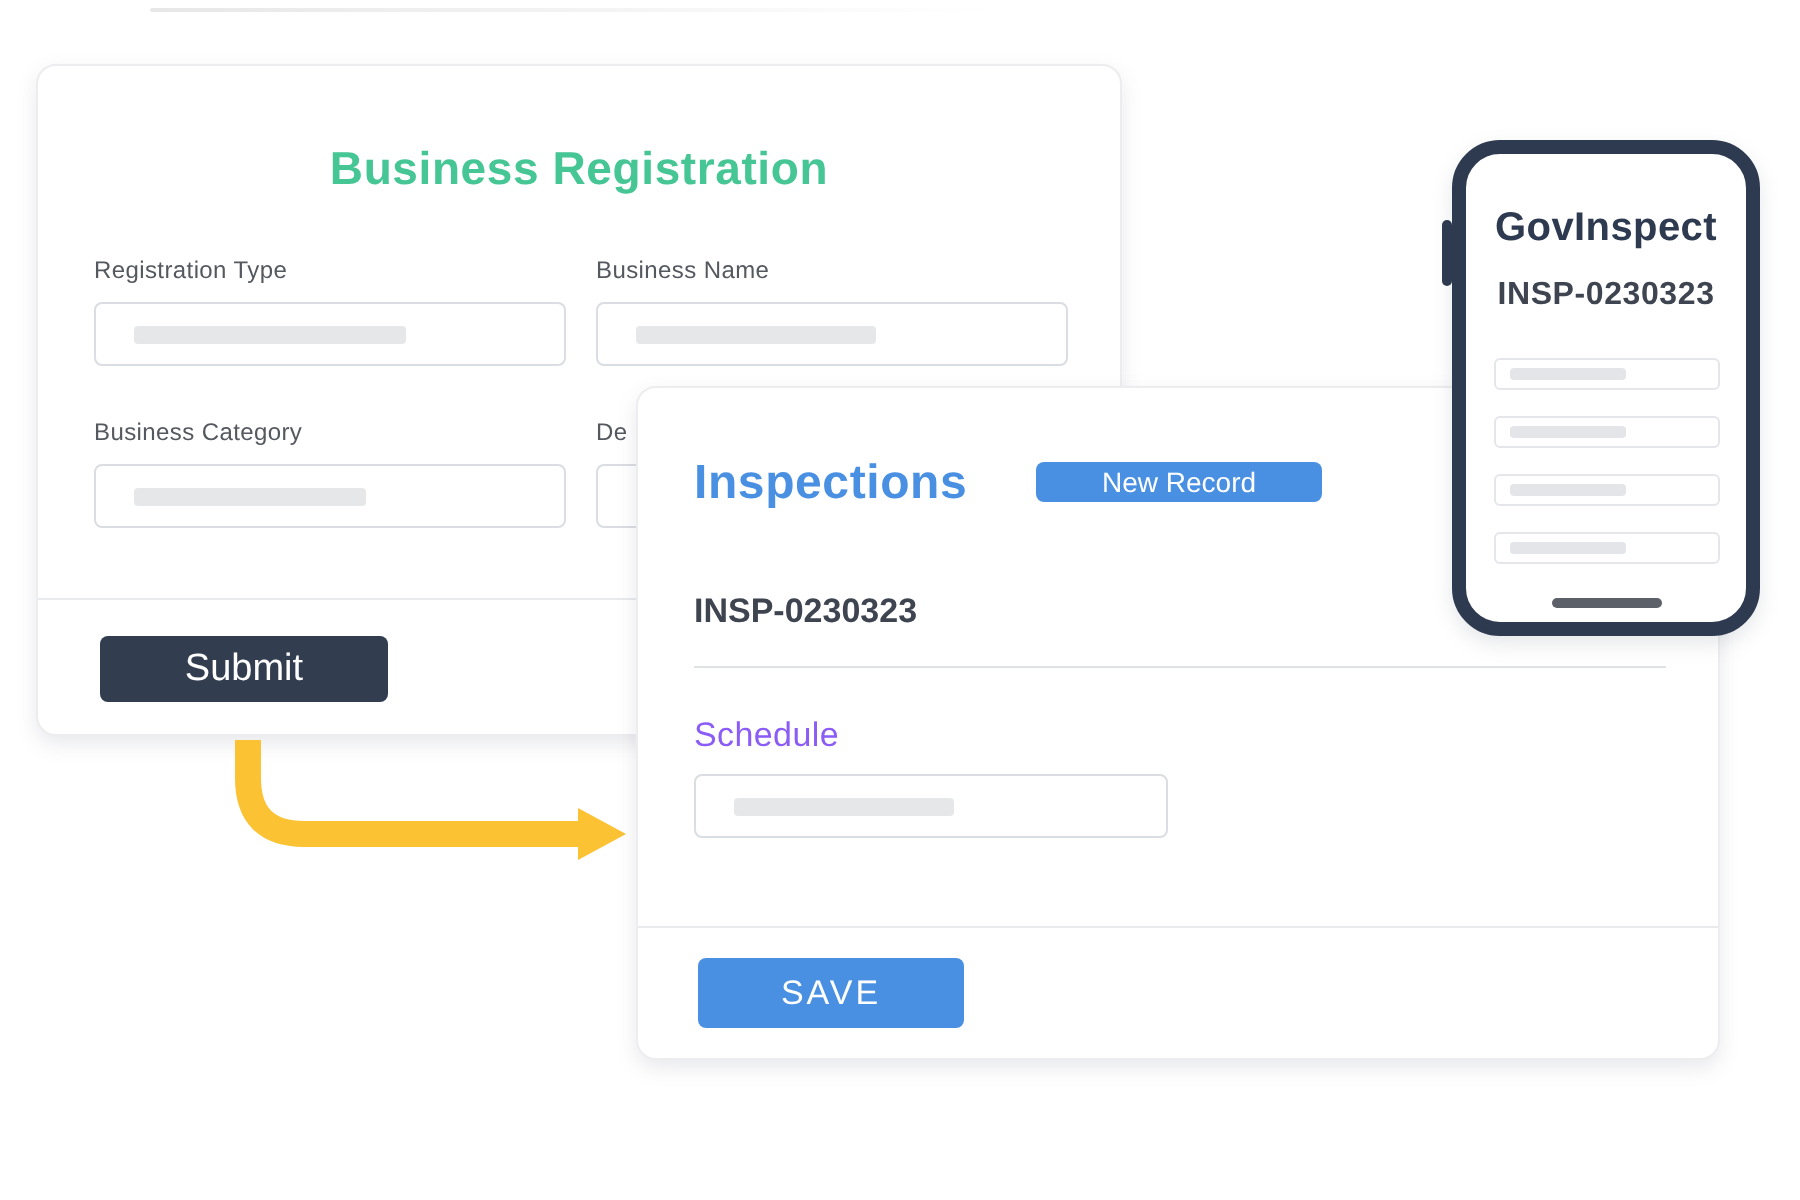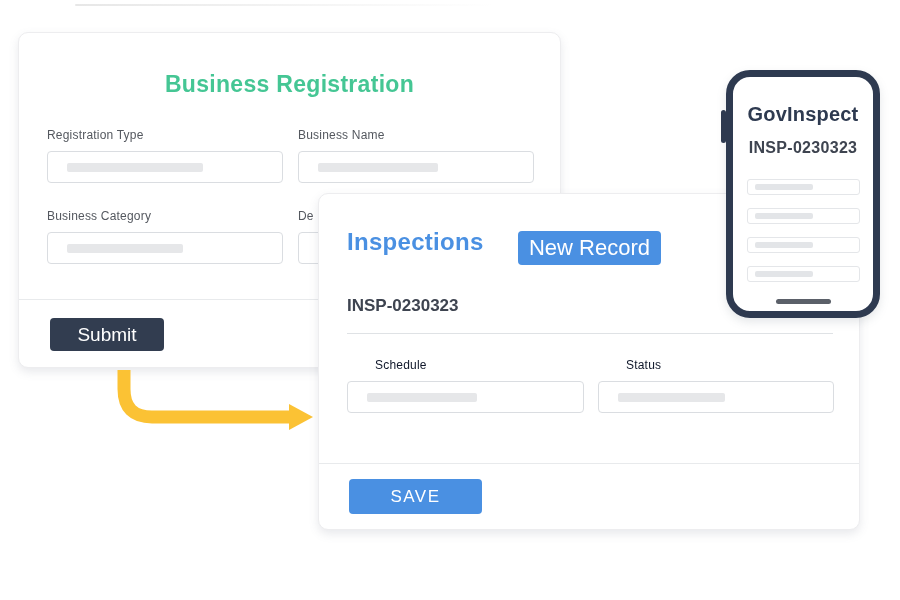--- a/index.html
+++ b/index.html
@@ -17,37 +17,37 @@
   .reg-card{left:18px;top:32px;width:541px;height:334px;}
   .reg-title{position:absolute;left:0;right:0;top:38px;margin:0;text-align:center;
     font-size:23px;font-weight:700;color:var(--green);letter-spacing:.3px;}
   .field{position:absolute;}
   .f-label{font-size:12px;color:#54585f;letter-spacing:.2px;}
   .input{width:236px;height:32px;border:1px solid #dadde1;border-radius:4px;margin-top:9px;
     display:flex;align-items:center;background:#fff;box-sizing:border-box;}
   .bar{height:9px;background:#e6e7e9;border-radius:2px;margin-left:19px;}
   .reg-divider{position:absolute;left:0;right:0;top:266px;border-top:1px solid #e8eaec;}
   .btn{border:none;border-radius:4px;cursor:pointer;font-family:inherit;}
-  .submit-btn{position:absolute;left:31px;top:285px;width:114px;height:33px;
+  .submit-btn{position:absolute;left:31px;top:285px;width:144px;height:33px;
     background:var(--navy);color:#fff;font-size:19px;}
 
   
   .arrow{position:absolute;left:0;top:0;pointer-events:none;}
 
   
   .insp-card{left:318px;top:193px;width:540px;height:335px;}
   .insp-title{position:absolute;left:28px;top:34px;margin:0;font-size:24px;font-weight:700;
     color:var(--blue);letter-spacing:.3px;}
-  .new-record-btn{position:absolute;left:199px;top:37px;width:143px;height:34px;
-    background:var(--blue);color:#fff;font-size:22px;}
+  .new-record-btn{position:absolute;left:199px;top:37px;width:143px;height:20px;
+    background:var(--blue);color:#fff;font-size:14px;}
   .record-id{position:absolute;left:28px;top:102px;font-size:17px;font-weight:700;color:#3e4450;}
   .insp-divider{position:absolute;left:28px;width:486px;top:139px;border-top:1px solid #dfe2e5;}
   .sched-field{left:28px;top:164px;}
   .status-field{left:279px;top:164px;}
-  .insp-field-label{font-size:12px;color:#0f172a;margin-left:28px;}
+  .insp-field-label{font-size:17px;color:#8b5cf6;}
   .insp-footer-divider{position:absolute;left:0;right:0;top:269px;border-top:1px solid #e8eaec;}
   .save-btn{position:absolute;left:30px;top:285px;width:133px;height:35px;
     background:var(--blue);color:#fff;font-size:17px;letter-spacing:1.5px;}
 
   
   .phone{position:absolute;left:726px;top:70px;width:154px;height:248px;box-sizing:border-box;
     background:#fff;border:7px solid var(--phone-navy);border-radius:24px;
     box-shadow:0 4px 10px rgba(110,120,135,.18);}
   .phone-side-btn{position:absolute;left:-12px;top:33px;width:5px;height:33px;
     background:var(--phone-navy);border-radius:3px;}
@@ -115,26 +115,20 @@
     <div class="record-id">INSP-0230323</div>
     <div class="insp-divider"></div>
 
     <div class="field sched-field">
       <div class="f-label insp-field-label">Schedule</div>
       <div class="input" style="width:237px">
         <div class="bar" style="width:110px"></div>
       </div>
     </div>
 
-    <div class="field status-field">
-      <div class="f-label insp-field-label">Status</div>
-      <div class="input">
-        <div class="bar" style="width:107px"></div>
-      </div>
-    </div>
 
     <div class="insp-footer-divider"></div>
     <button class="btn save-btn">SAVE</button>
   </section>
 
   <aside class="phone">
     <div class="phone-side-btn"></div>
     <div class="phone-body">
       <div class="phone-app">GovInspect</div>
       <div class="phone-record">INSP-0230323</div>

